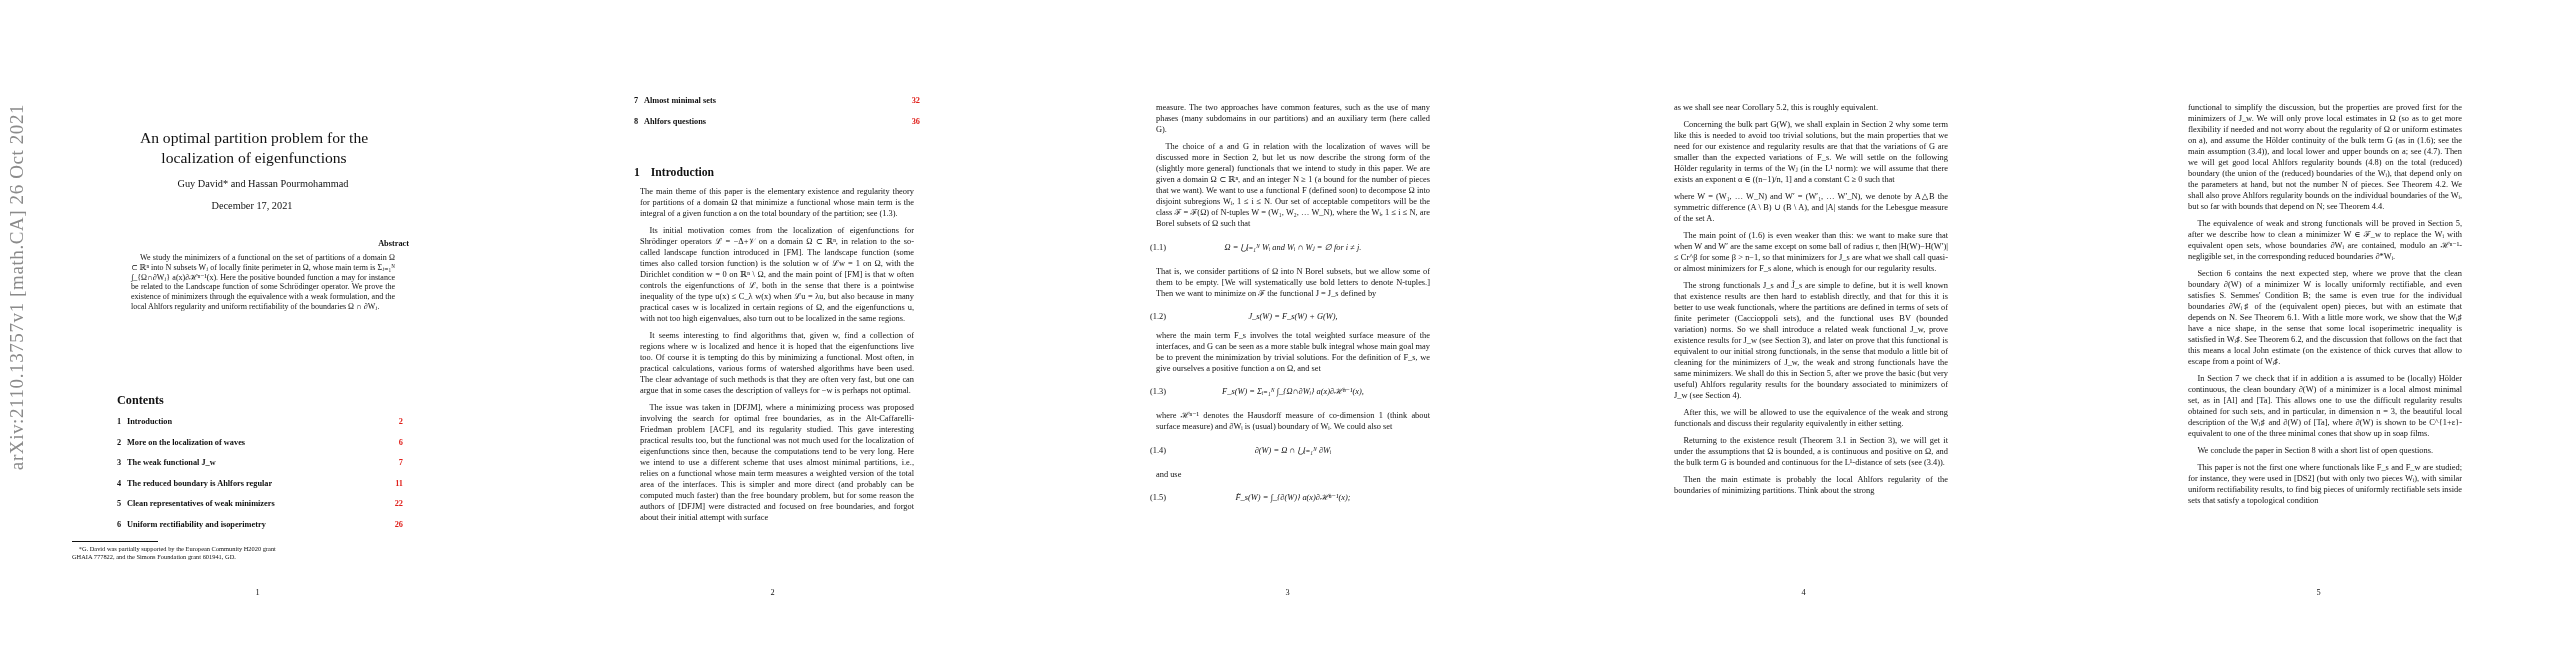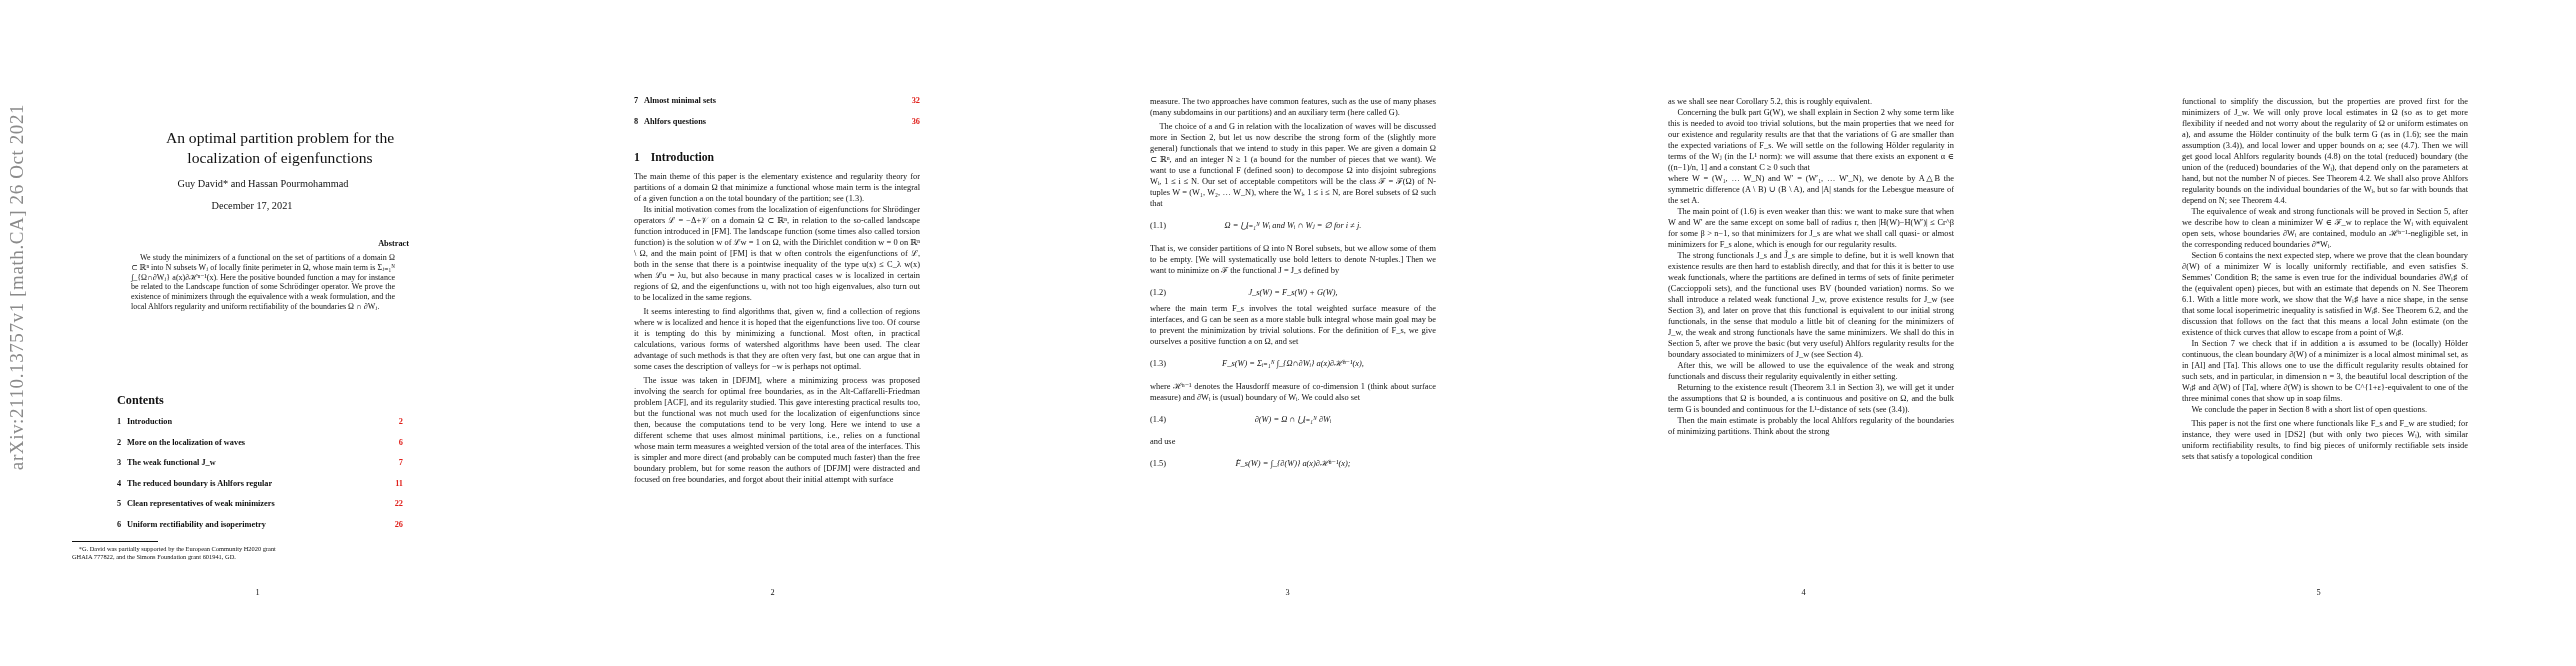--- a/index.html
+++ b/index.html
@@ -1,27 +1,27 @@
 <!DOCTYPE html>
 <html style="font-size:9px"><head>
 <meta charset="utf-8">
 <style>
   html, body { margin:0; padding:0; background:#ffffff; }
   body { width:2576px; height:667px; position:relative; overflow:hidden;
          font-family:"Liberation Serif","DejaVu Serif",serif; color:#111; }
   .page { position:absolute; top:0; width:515px; height:667px; }
   .col { position:absolute; top:96px; width:286px; font-size:8.4px; line-height:11px; text-align:justify; hyphens:auto; }
-  .col p { margin:0; text-indent:0; }
+  .col p { margin:6px; text-indent:0; }
   .col p.ind { text-indent:9.4px; }
   .col p.gap { margin-top:3.3px; }
   .pnum { position:absolute; top:588px; width:515px; text-align:center; font-size:8.3px; }
   .stamp { position:absolute; left:4.4px; top:117px; width:24.5px; height:339px; }
   .stamp span { position:absolute; left:50%; top:50%; white-space:nowrap; transform:translate(-50%,-50%) rotate(-90deg);
                 font-family:"Liberation Serif",serif; font-size:19px; color:#8a8a8a; letter-spacing:0.6px; }
-  .title { position:absolute; left:134px; width:292px; top:128px; text-align:center; font-size:15.6px; line-height:19.5px; }
+  .title { position:absolute; left:108px; width:292px; top:128px; text-align:center; font-size:15.6px; line-height:19.5px; }
   .authors { position:absolute; left:117px; width:292px; top:178px; text-align:center; font-size:10.3px; }
   .date { position:absolute; left:106px; width:292px; top:200px; text-align:center; font-size:10.3px; }
   .abs-h { position:absolute; left:117px; width:292px; top:239px; text-align:right; font-size:8.3px; font-weight:bold; }
   .abs { position:absolute; left:131px; width:264px; top:253px; font-size:8px; line-height:9.8px; text-align:justify; }
   .abs p { margin:0; text-indent:9px; }
   .contents-h { position:absolute; left:117px; top:393px; font-size:12.2px; font-weight:bold; }
   .toc { position:absolute; width:286px; }
   .toc-row { position:absolute; left:0; width:286px; height:11px; font-size:8.3px; font-weight:bold; }
   .toc-row .n { position:absolute; left:0; }
   .toc-row .t { position:absolute; left:10px; }
@@ -100,21 +100,21 @@
       <span class="t">Almost minimal sets</span>
       <span class="p">32</span>
     </div>
     <div class="toc-row" style="top:20.6px">
       <span class="n">8</span>
       <span class="t">Ahlfors questions</span>
       <span class="p">36</span>
     </div>
   </div>
   <div class="col" style="left:119px; top:151px;">
-    <div class="sec-h" style="margin-top:1px">
+    <div class="sec-h" style="margin-top:16px">
       <span class="num">1</span><span>Introduction</span>
     </div>
     <p>The main theme of this paper is the elementary existence and regularity theory for partitions of a domain Ω that minimize a functional whose main term is the integral of a given function a on the total boundary of the partition; see (1.3).</p>
     <p class="ind">Its initial motivation comes from the localization of eigenfunctions for Shrödinger operators ℒ = −Δ+𝒱 on a domain Ω ⊂ ℝⁿ, in relation to the so-called landscape function introduced in [FM]. The landscape function (some times also called torsion function) is the solution w of ℒw = 1 on Ω, with the Dirichlet condition w = 0 on ℝⁿ \ Ω, and the main point of [FM] is that w often controls the eigenfunctions of ℒ, both in the sense that there is a pointwise inequality of the type u(x) ≤ C_λ w(x) when ℒu = λu, but also because in many practical cases w is localized in certain regions of Ω, and the eigenfunctions u, with not too high eigenvalues, also turn out to be localized in the same regions.</p>
     <p class="ind gap">It seems interesting to find algorithms that, given w, find a collection of regions where w is localized and hence it is hoped that the eigenfunctions live too. Of course it is tempting do this by minimizing a functional. Most often, in practical calculations, various forms of watershed algorithms have been used. The clear advantage of such methods is that they are often very fast, but one can argue that in some cases the description of valleys for −w is perhaps not optimal.</p>
     <p class="ind gap">The issue was taken in [DFJM], where a minimizing process was proposed involving the search for optimal free boundaries, as in the Alt-Caffarelli-Friedman problem [ACF], and its regularity studied. This gave interesting practical results too, but the functional was not much used for the localization of eigenfunctions since then, because the computations tend to be very long. Here we intend to use a different scheme that uses almost minimal partitions, i.e., relies on a functional whose main term measures a weighted version of the total area of the interfaces. This is simpler and more direct (and probably can be computed much faster) than the free boundary problem, but for some reason the authors of [DFJM] were distracted and focused on free boundaries, and forgot about their initial attempt with surface</p>
   </div>
   <div class="pnum">2</div>
 </div>
 

